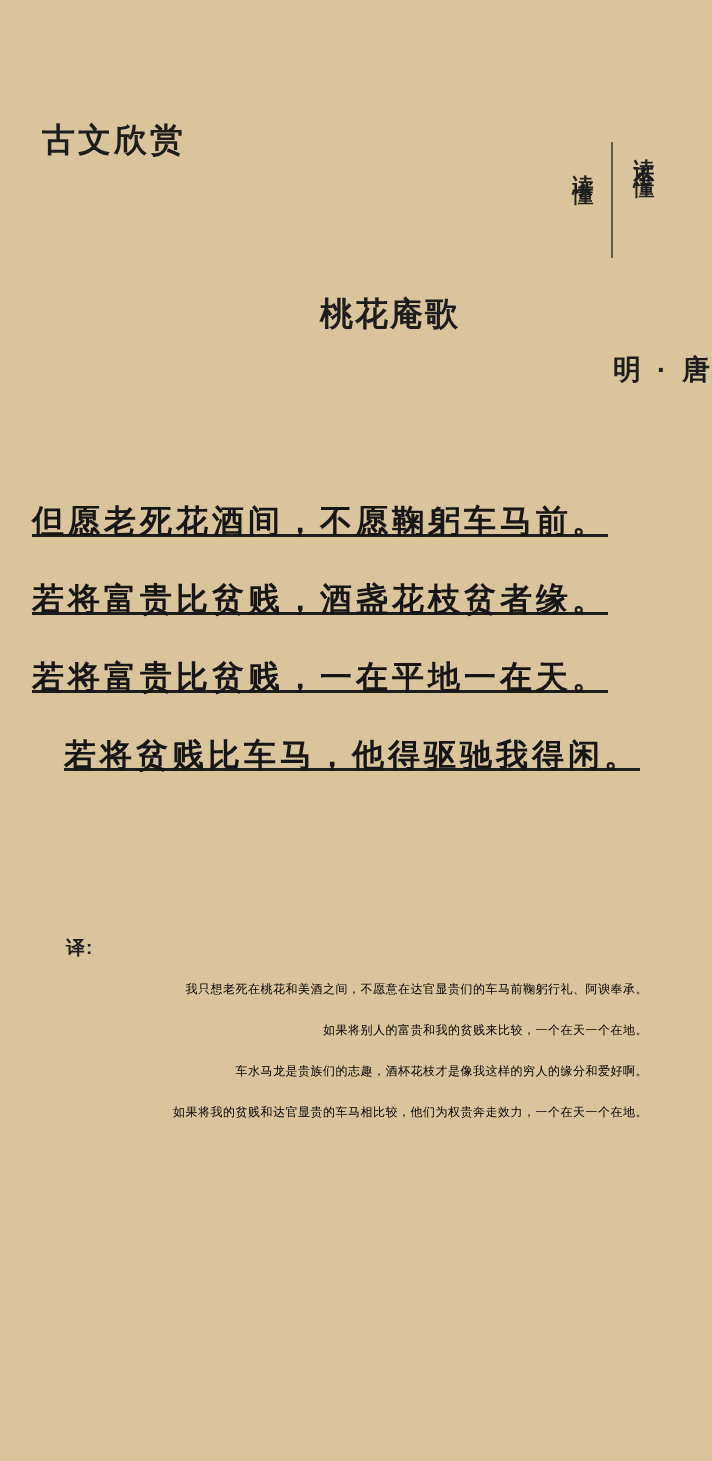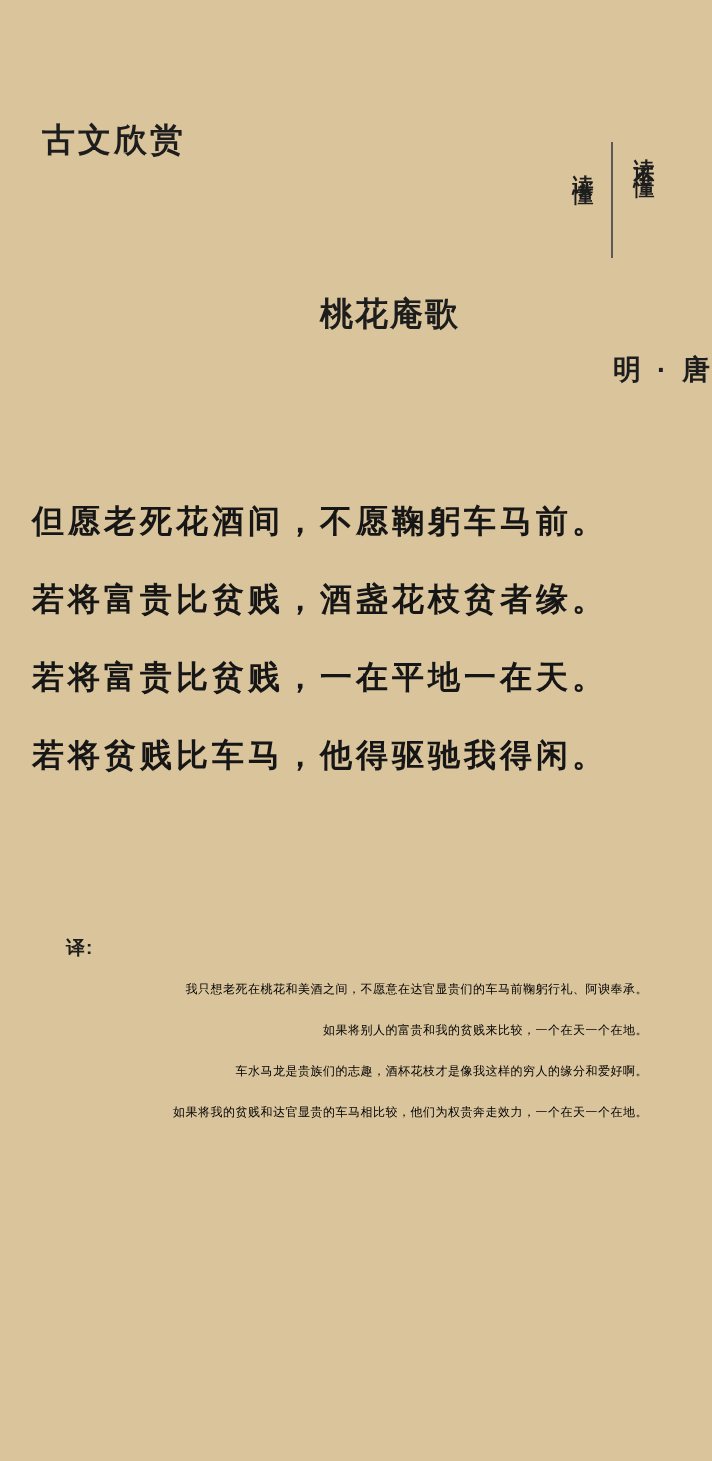--- a/index.html
+++ b/index.html
@@ -93,31 +93,32 @@
     text-align: right;
   }
 
   
   .poem-body {
     position: absolute;
     top: 505px;
     left: 0;
     width: 640px;
     text-align: center;
+    text-decoration: underline;
   }
   .poem-line {
     font-size: 32px;
     font-weight: bold;
     letter-spacing: 4px;
     line-height: 1.0;
     color: #161616;
     margin-bottom: 46px;
     white-space: nowrap;
   }
-  .poem-line:last-child { margin-bottom: 10px; }
+  .poem-line:last-child { margin-bottom: 10px; text-align: right; }
 
   
   .translation {
     position: absolute;
     top: 935px;
     left: 66px;
     width: 582px;
   }
   .trans-label {
     font-size: 19px;

